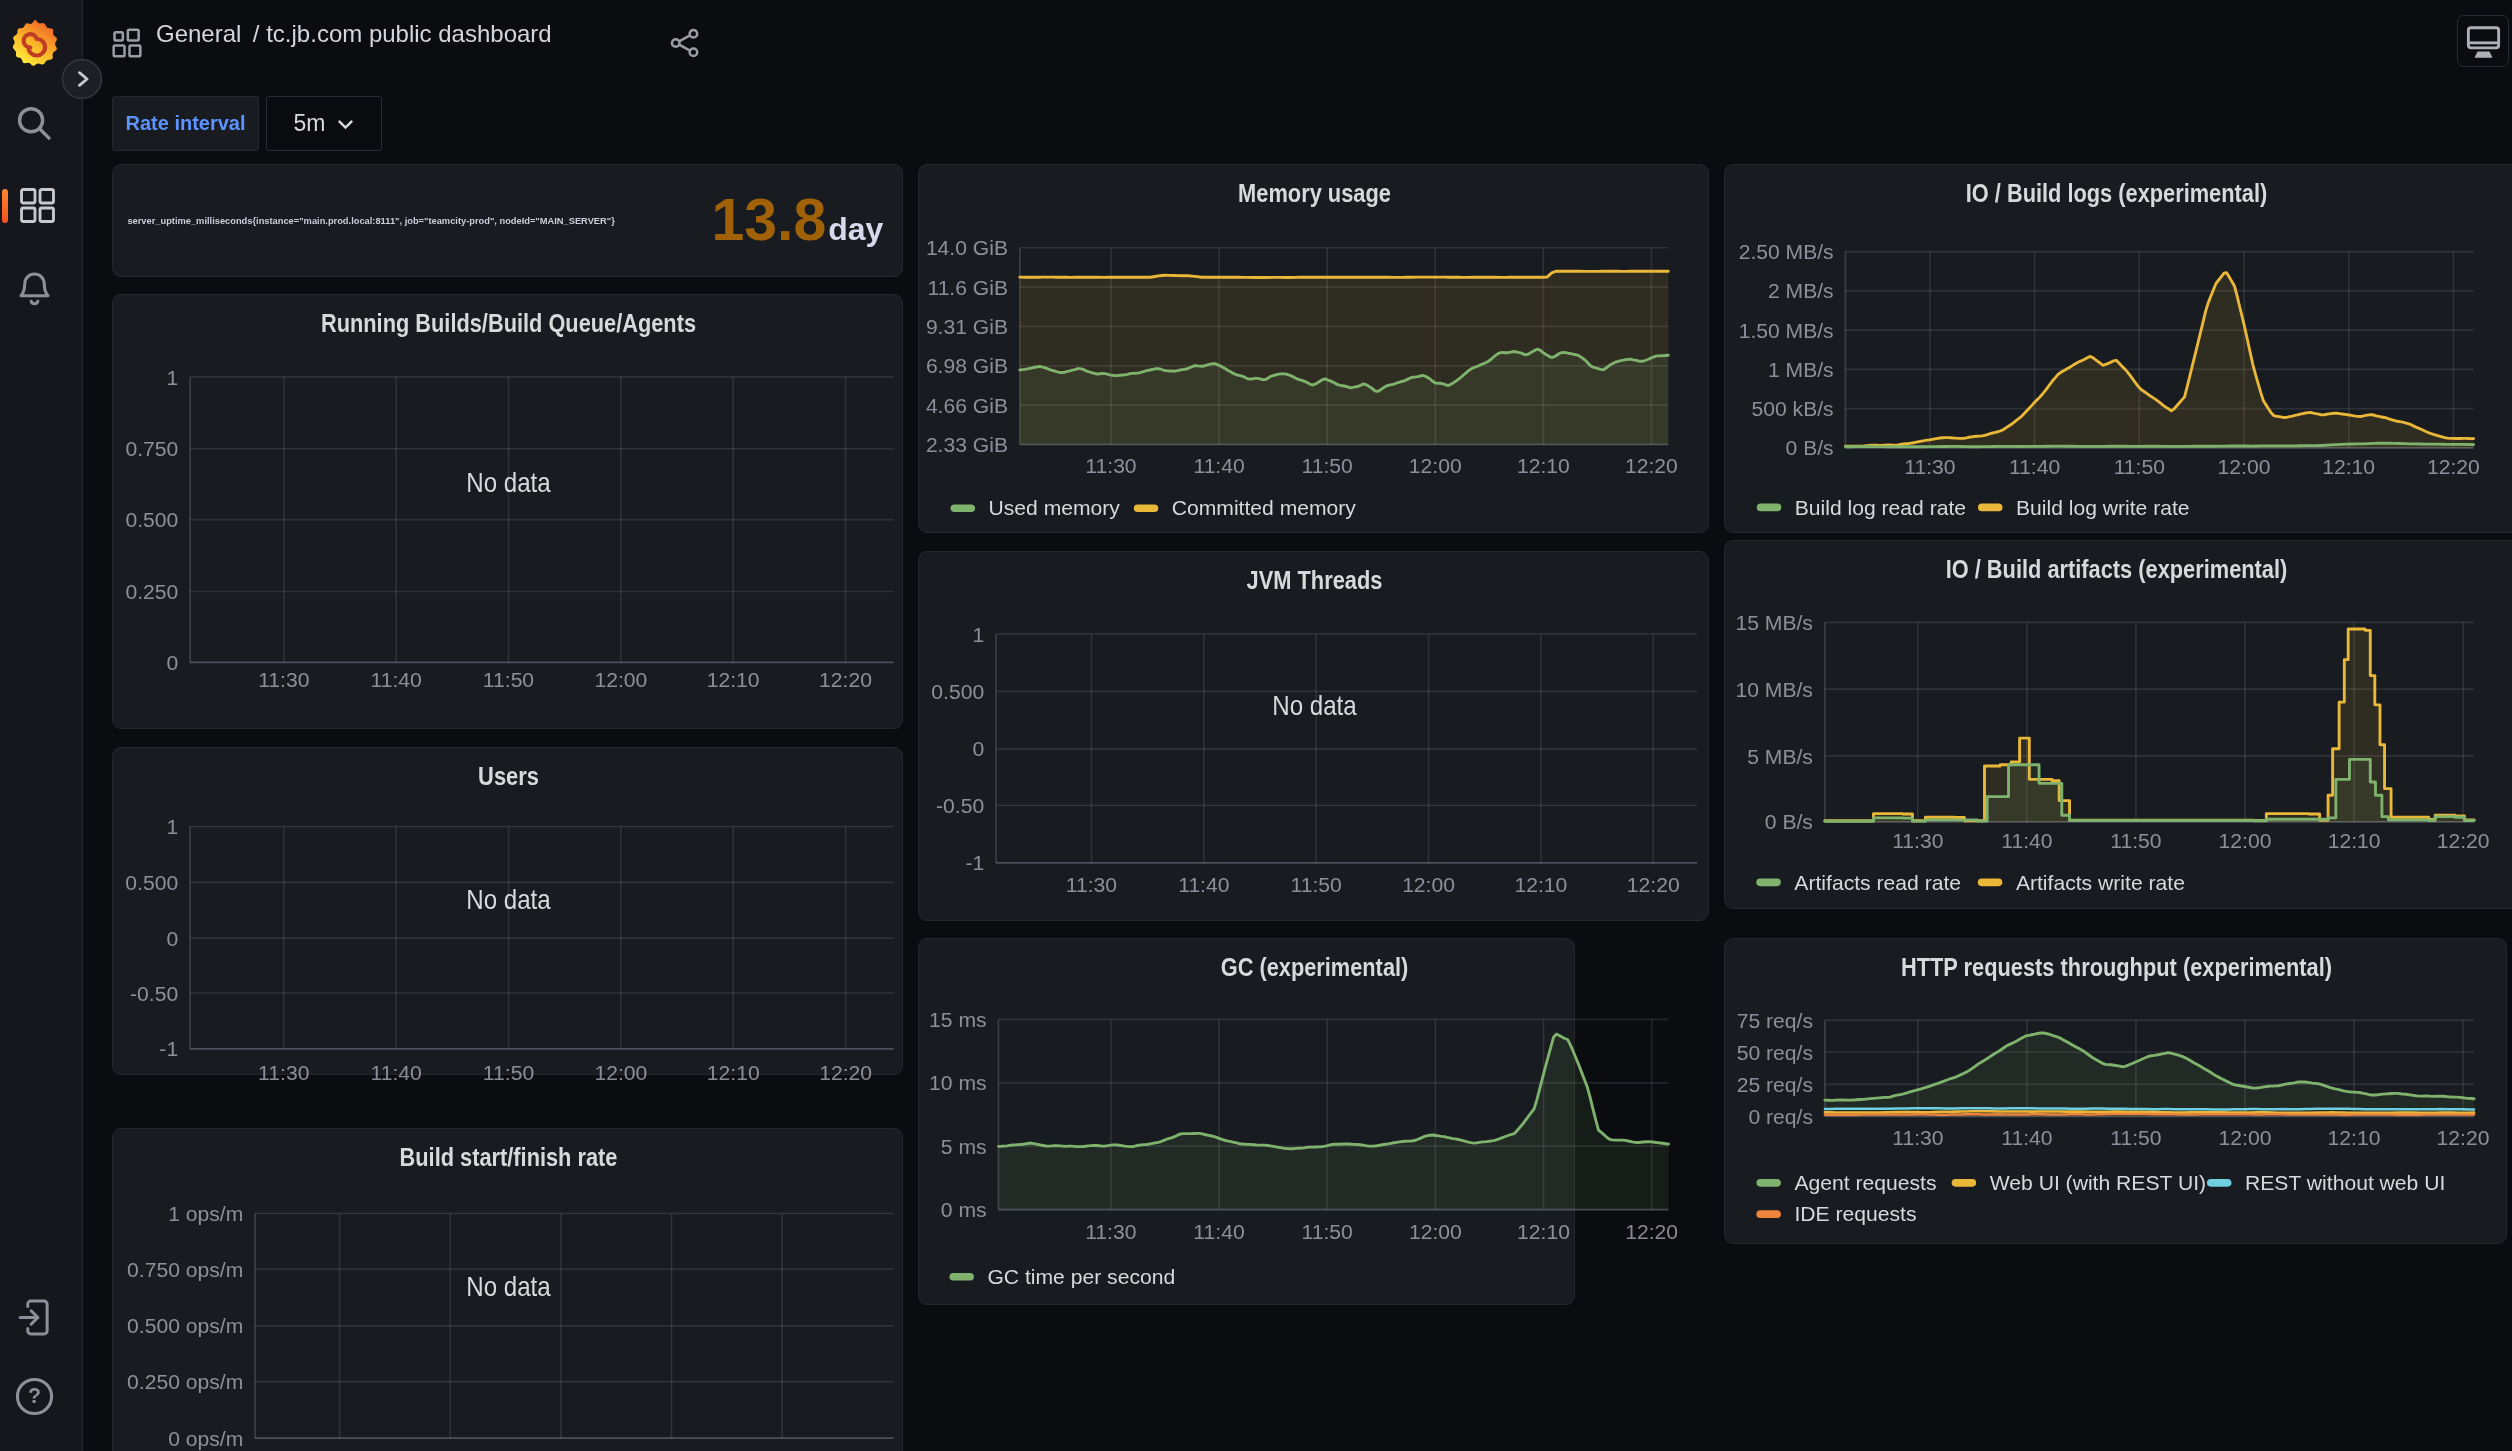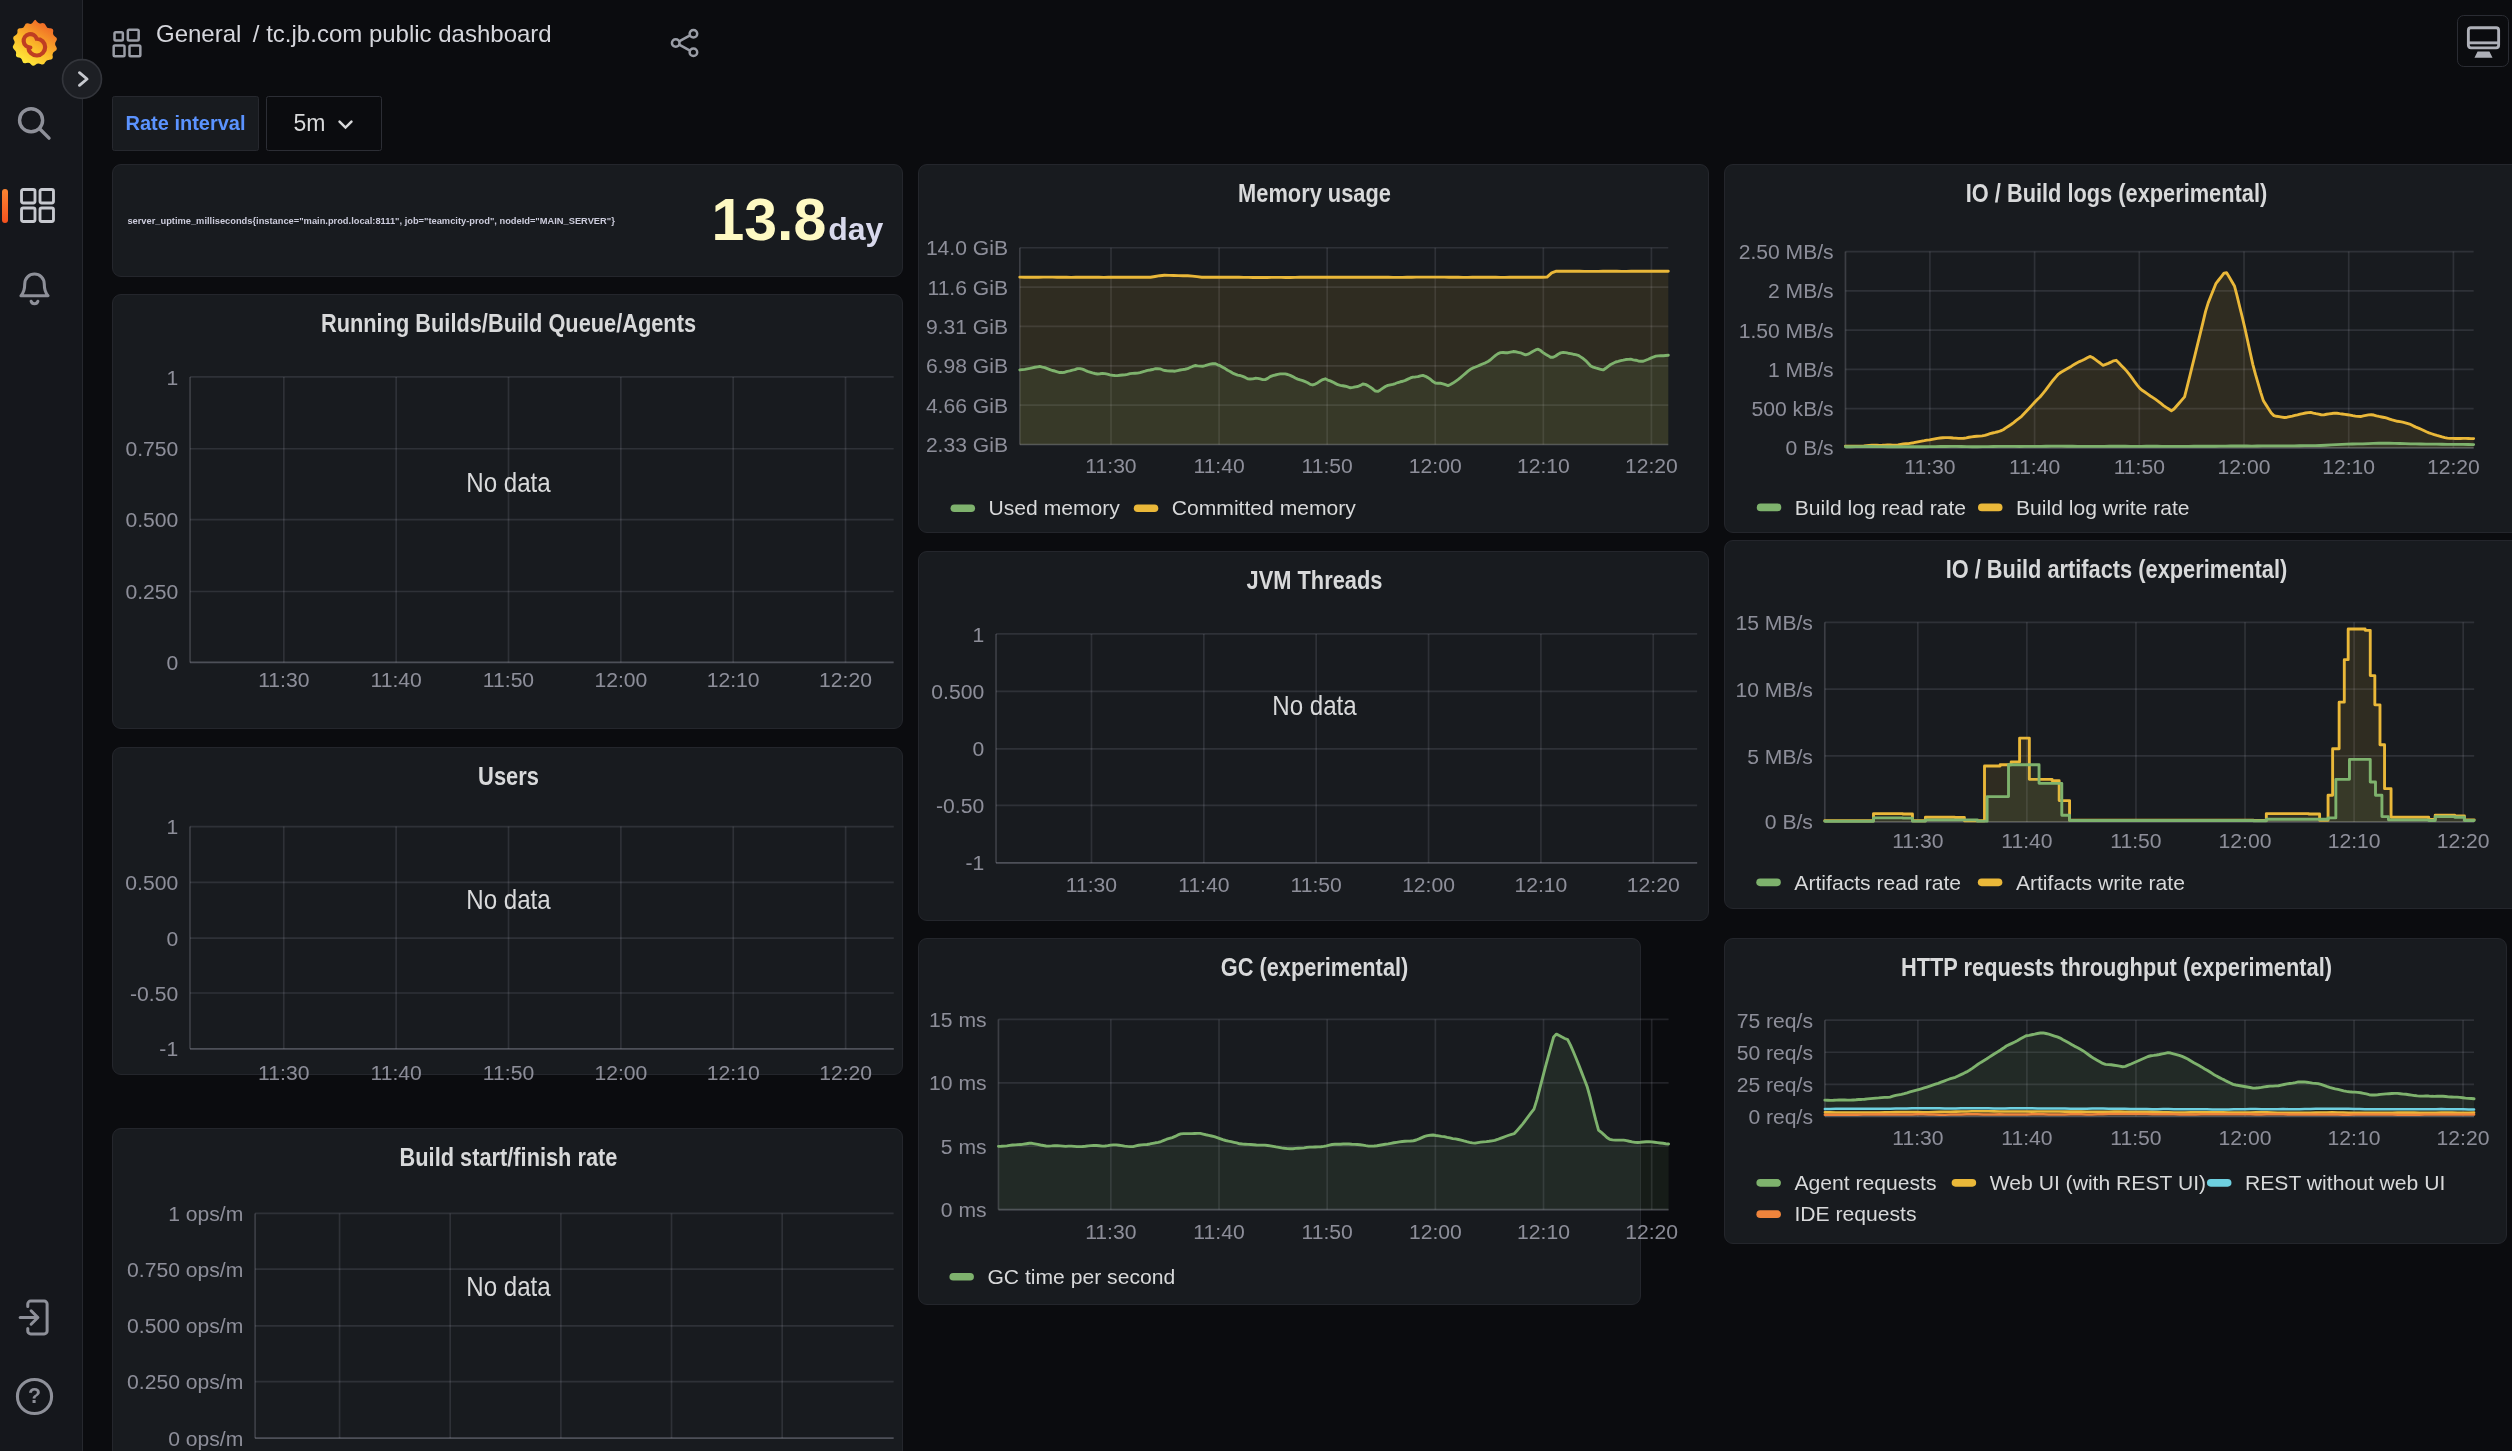--- a/index.html
+++ b/index.html
@@ -89,21 +89,21 @@
     <span style="color:#d8d9da;font-size:23px;">5m</span>
     <svg width="17" height="12" viewBox="0 0 20 14" style="margin-left:12px;margin-top:3.4px">
       <path d="M3 3 l7 7 l7-7" fill="none" stroke="#d8d9da" stroke-width="3" stroke-linecap="round"></path>
     </svg>
   </div>
 <div class="panel" style="left:112px;top:164px;width:791px;height:113px">
     <div style="position:absolute;left:14.4px;top:0;height:100%;display:flex;align-items:center;">
       <div style="font-size:9.3px;color:#ccccdc;font-weight:700;letter-spacing:0px;">server_uptime_milliseconds{instance="main.prod.local:8111", job="teamcity-prod", nodeId="MAIN_SERVER"}</div>
     </div>
     <div style="position:absolute;right:18.6px;top:0;height:100%;display:flex;align-items:center;">
-      <span style="font-size:59px;font-weight:700;color:#fef9c3;line-height:1;">13.8</span>
+      <span style="font-size:59px;font-weight:700;color:#a16207;line-height:1;">13.8</span>
       <span style="font-size:32px;font-weight:700;color:#d8d9ec;line-height:1;margin-left:2px;position:relative;top:8.5px;">day</span>
     </div>
   </div>
 <div class="panel" style="left:112px;top:294px;width:791px;height:435px">
     <svg width="791" height="435" viewBox="0 0 936 515" style="position:absolute;top:0;left:0">
       <text x="468.0" y="44.0" font-size="30" fill="#d8d9da" text-anchor="middle" font-weight="700" font-family="&quot;Liberation Sans&quot;, sans-serif" textLength="444" lengthAdjust="spacingAndGlyphs">Running Builds/Build Queue/Agents</text>
       <line x1="91" y1="97.0" x2="924" y2="97.0" stroke="rgba(204,204,220,0.13)" stroke-width="2"></line>
       <line x1="91" y1="182.0" x2="924" y2="182.0" stroke="rgba(204,204,220,0.13)" stroke-width="2"></line>
       <line x1="91" y1="266.0" x2="924" y2="266.0" stroke="rgba(204,204,220,0.13)" stroke-width="2"></line>
       <line x1="91" y1="351.0" x2="924" y2="351.0" stroke="rgba(204,204,220,0.13)" stroke-width="2"></line>
@@ -245,21 +245,21 @@
       <text x="77.0" y="377.0" font-size="25" fill="rgba(204,204,220,0.65)" text-anchor="end" font-weight="400" font-family="&quot;Liberation Sans&quot;, sans-serif">-1</text>
       <text x="204.0" y="402.0" font-size="25" fill="rgba(204,204,220,0.65)" text-anchor="middle" font-weight="400" font-family="&quot;Liberation Sans&quot;, sans-serif">11:30</text>
       <text x="337.0" y="402.0" font-size="25" fill="rgba(204,204,220,0.65)" text-anchor="middle" font-weight="400" font-family="&quot;Liberation Sans&quot;, sans-serif">11:40</text>
       <text x="470.0" y="402.0" font-size="25" fill="rgba(204,204,220,0.65)" text-anchor="middle" font-weight="400" font-family="&quot;Liberation Sans&quot;, sans-serif">11:50</text>
       <text x="603.0" y="402.0" font-size="25" fill="rgba(204,204,220,0.65)" text-anchor="middle" font-weight="400" font-family="&quot;Liberation Sans&quot;, sans-serif">12:00</text>
       <text x="736.0" y="402.0" font-size="25" fill="rgba(204,204,220,0.65)" text-anchor="middle" font-weight="400" font-family="&quot;Liberation Sans&quot;, sans-serif">12:10</text>
       <text x="869.0" y="402.0" font-size="25" fill="rgba(204,204,220,0.65)" text-anchor="middle" font-weight="400" font-family="&quot;Liberation Sans&quot;, sans-serif">12:20</text>
       <text x="468.0" y="193.0" font-size="32" fill="#d8d9da" text-anchor="middle" font-weight="400" font-family="&quot;Liberation Sans&quot;, sans-serif" textLength="100" lengthAdjust="spacingAndGlyphs">No data</text>
     </svg>
   </div>
-<div class="panel" style="left:918px;top:938px;width:723px;height:367px">
+<div class="panel" style="left:918px;top:938px;width:657px;height:367px">
     <svg width="791" height="367" viewBox="0 0 936 434" style="position:absolute;top:0;left:0">
       <text x="468.0" y="44.0" font-size="30" fill="#d8d9da" text-anchor="middle" font-weight="700" font-family="&quot;Liberation Sans&quot;, sans-serif" textLength="222" lengthAdjust="spacingAndGlyphs">GC (experimental)</text>
       <line x1="94" y1="95.0" x2="887" y2="95.0" stroke="rgba(204,204,220,0.13)" stroke-width="2"></line>
       <line x1="94" y1="170.0" x2="887" y2="170.0" stroke="rgba(204,204,220,0.13)" stroke-width="2"></line>
       <line x1="94" y1="245.0" x2="887" y2="245.0" stroke="rgba(204,204,220,0.13)" stroke-width="2"></line>
       <line x1="94" y1="320.0" x2="887" y2="320.0" stroke="rgba(204,204,220,0.13)" stroke-width="2"></line>
       <line x1="227.0" y1="95.0" x2="227.0" y2="320.0" stroke="rgba(204,204,220,0.13)" stroke-width="2"></line>
       <line x1="355.0" y1="95.0" x2="355.0" y2="320.0" stroke="rgba(204,204,220,0.13)" stroke-width="2"></line>
       <line x1="483.0" y1="95.0" x2="483.0" y2="320.0" stroke="rgba(204,204,220,0.13)" stroke-width="2"></line>
       <line x1="611.0" y1="95.0" x2="611.0" y2="320.0" stroke="rgba(204,204,220,0.13)" stroke-width="2"></line>

